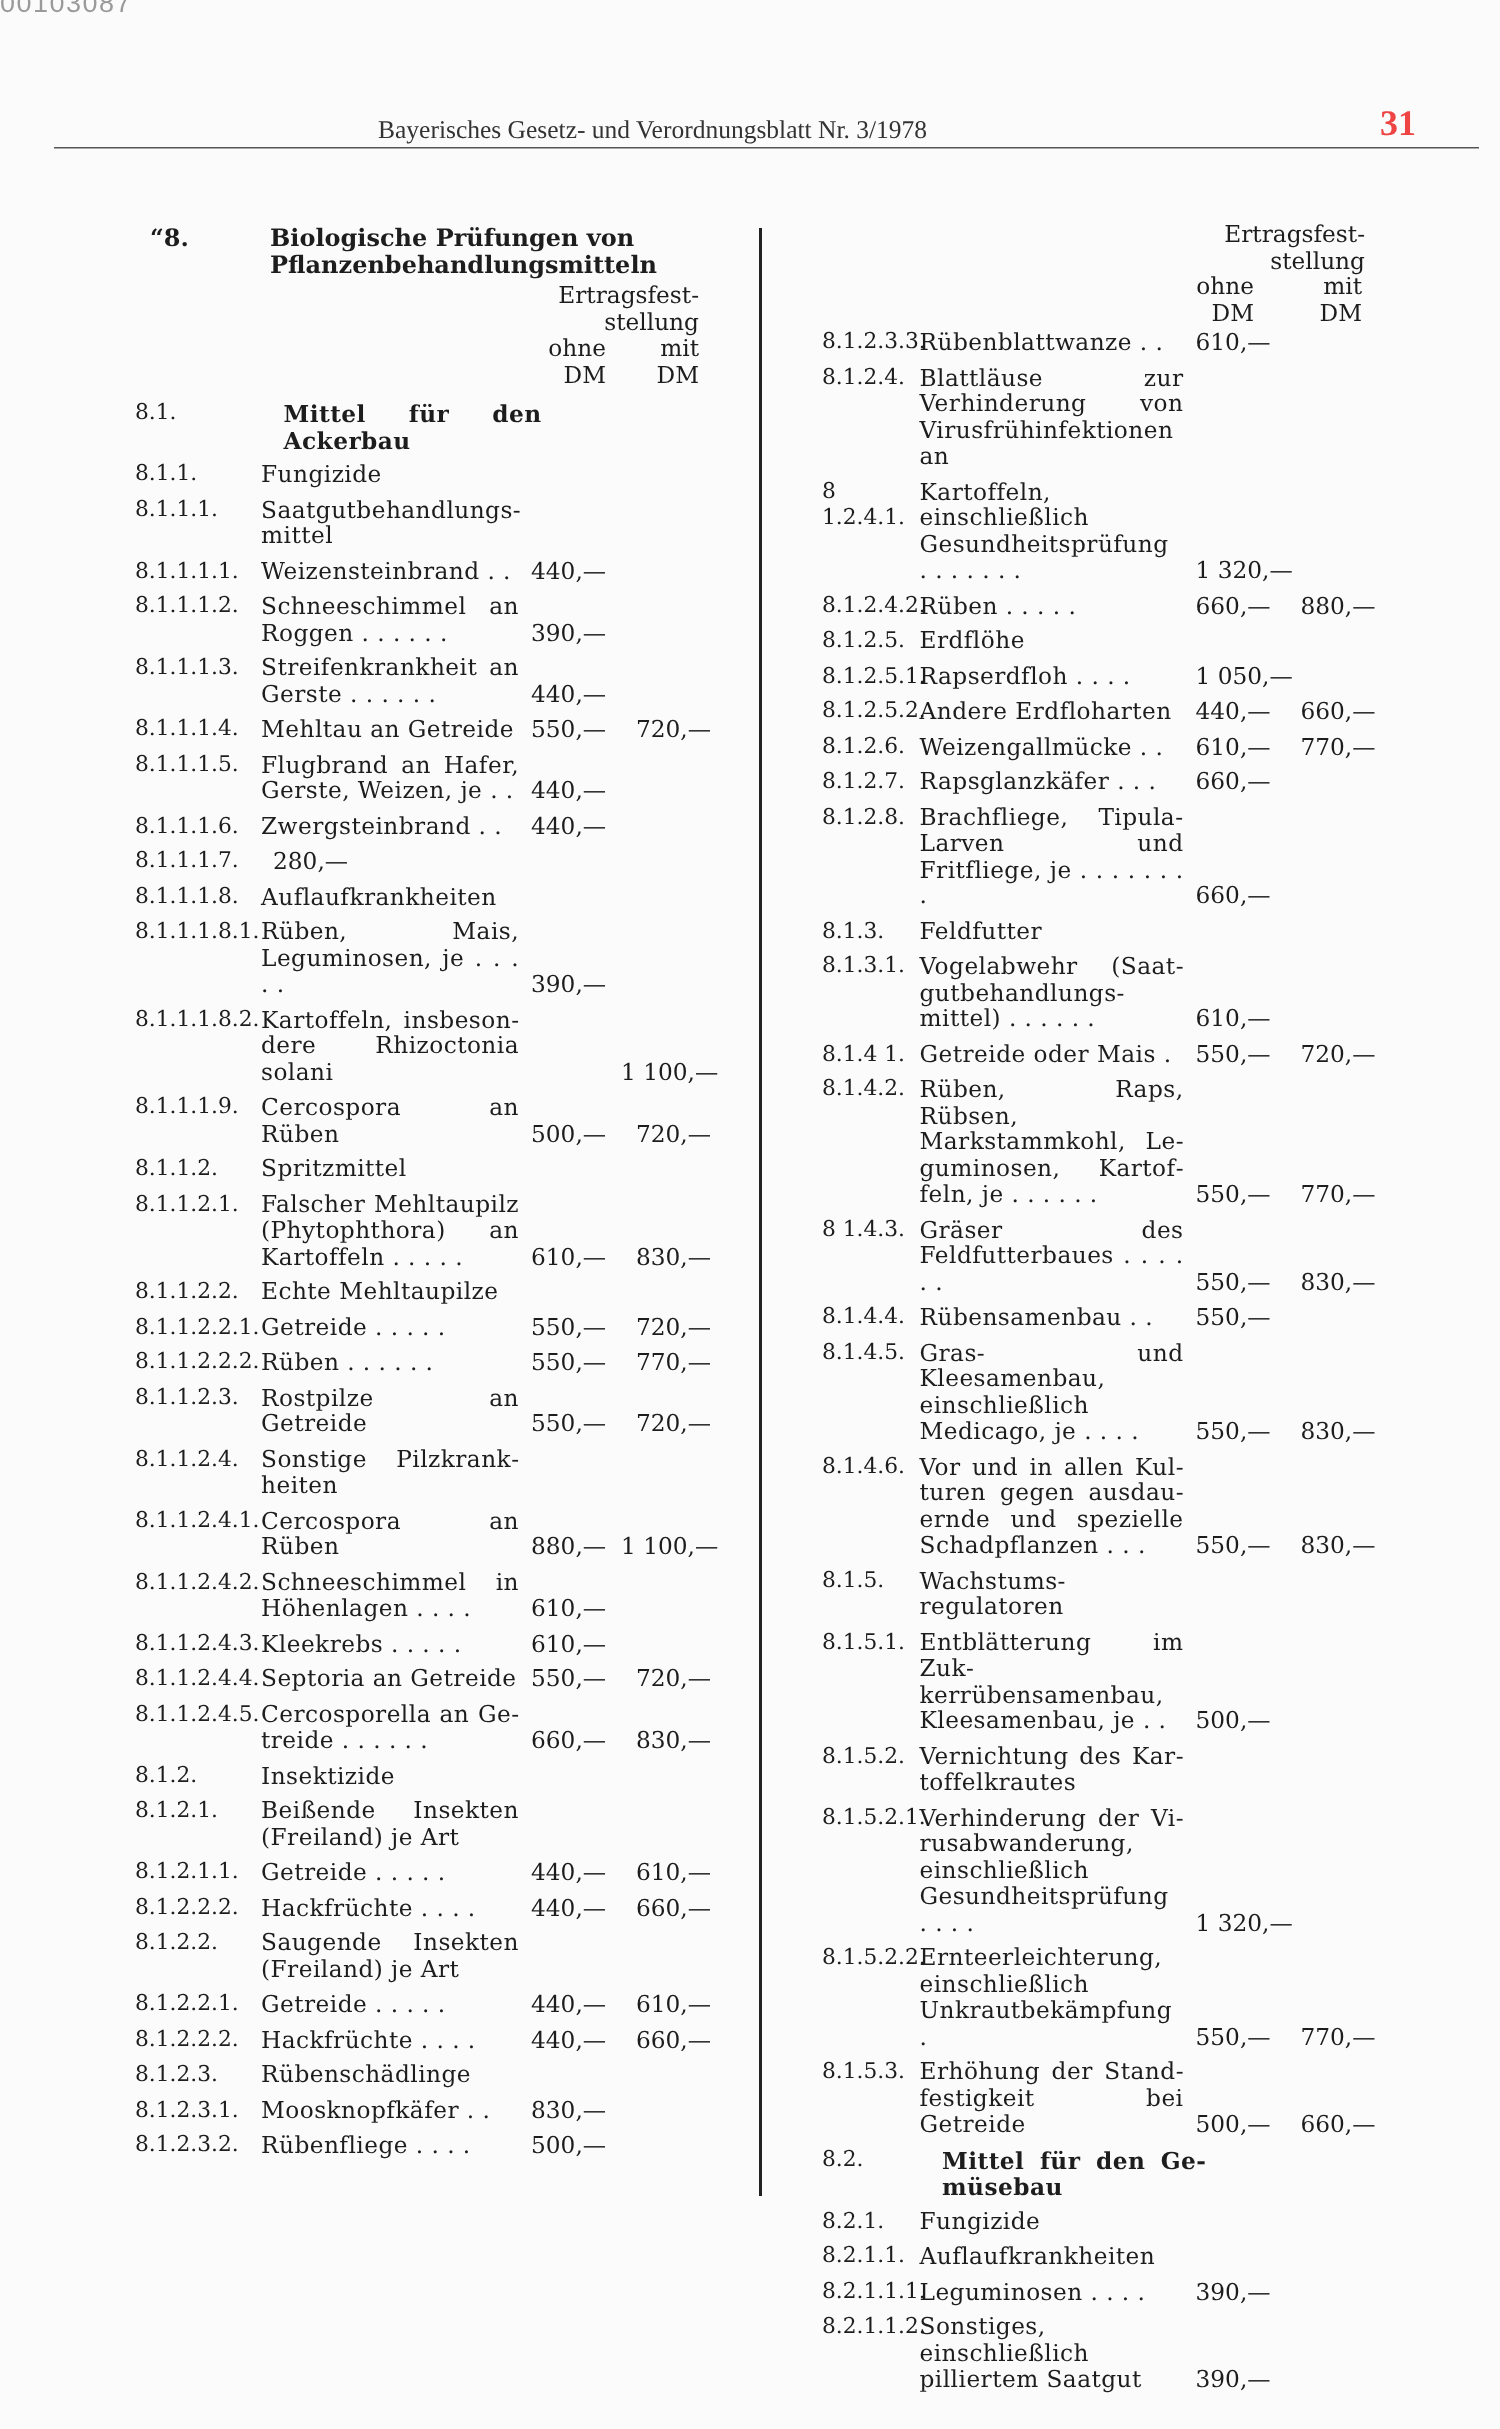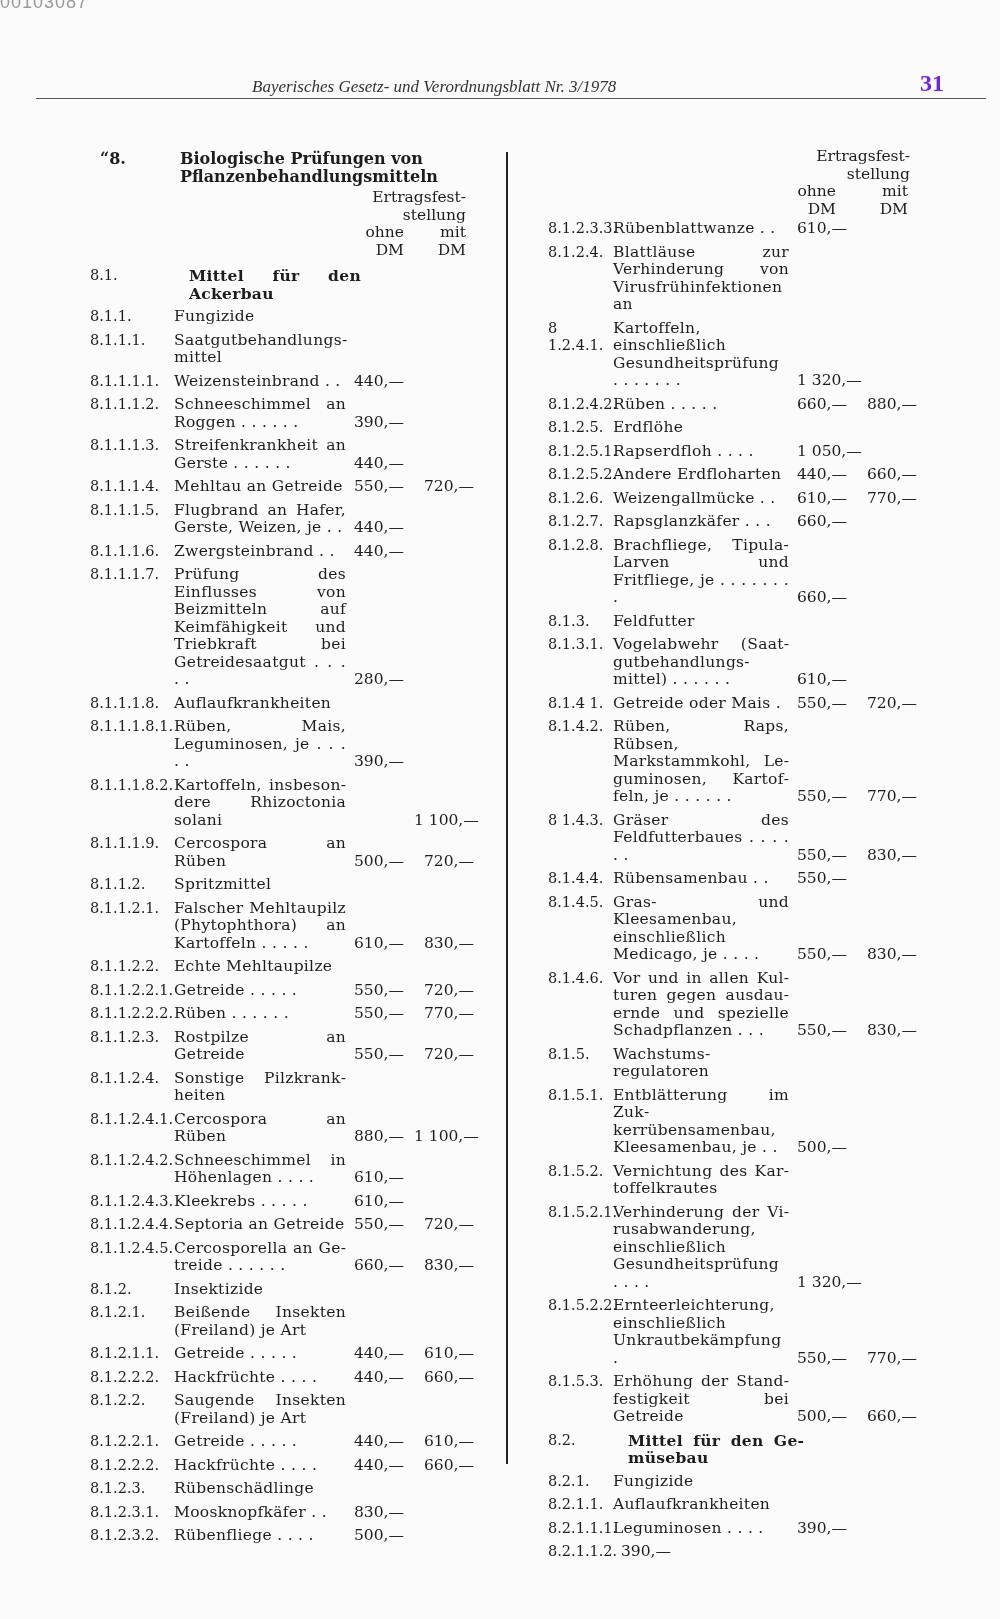--- a/index.html
+++ b/index.html
@@ -2,23 +2,23 @@
 <html><head>
 <meta charset="utf-8">
 <style>
   html, body { margin:0; padding:0; background:#fbfbfb; }
   body { width:1000px; height:1619px; position:relative; overflow:hidden;
          font-family:"DejaVu Serif","Liberation Serif",serif; color:#1d1d1d; }
   .corner-id { position:absolute; left:0; top:-8px; font-family:"Liberation Sans",sans-serif;
                font-size:18px; color:#9a9a9a; letter-spacing:1px; }
   .running-head { position:absolute; left:94px; top:74px; width:854px; height:24px; }
   .running-title { position:absolute; left:158px; top:3px; font-family:"Liberation Serif",serif;
-                   font-size:17px; color:#333;font-style:italic; }
+                   font-size:17px; color:#333; }
   .page-number { position:absolute; right:4px; top:-4px; font-family:"Liberation Serif",serif;
-                 font-size:24px; font-weight:bold; color:#6d28d9; }
+                 font-size:24px; font-weight:bold; color:#ef4444; }
   .head-rule { position:absolute; left:36px; top:98px; width:950px; height:0;
                border-top:1.5px solid #555; }
   .divider { position:absolute; left:506px; top:152px; width:0; height:1312px;
              border-left:2px solid #222; }
 
   .col { position:absolute; font-size:15.5px; line-height:17.5px; }
   .col-left { left:90px; top:150px; width:405px; }
   .col-right { left:548px; top:148px; width:392px; }
 
   .intro { margin-left:-24px; margin-bottom:8px; font-size:15.5px; }
@@ -120,21 +120,20 @@
         <span class="v2"></span>
       </div>
       <div class="row">
         <span class="num">8.1.1.1.6.</span>
         <span class="label">Zwergsteinbrand . .</span>
         <span class="v1">440,—</span>
         <span class="v2"></span>
       </div>
       <div class="row">
         <span class="num">8.1.1.1.7.</span>
-        <span class="label">Prüfung des Einflusses von Beizmitteln auf Keimfähigkeit und Triebkraft bei Getrei­desaatgut . . . . .</span>
         <span class="v1">280,—</span>
         <span class="v2"></span>
       </div>
       <div class="row">
         <span class="num">8.1.1.1.8.</span>
         <span class="label">Auflaufkrankheiten</span>
         <span class="v1"></span>
         <span class="v2"></span>
       </div>
       <div class="row">
@@ -469,17 +468,18 @@
         <span class="v2"></span>
       </div>
       <div class="row">
         <span class="num">8.2.1.1.1.</span>
         <span class="label">Leguminosen . . . .</span>
         <span class="v1">390,—</span>
         <span class="v2"></span>
       </div>
       <div class="row">
         <span class="num">8.2.1.1.2.</span>
+        <span class="label">Sonstiges, einschließ­lich pilliertem Saatgut</span>
         <span class="v1">390,—</span>
         <span class="v2"></span>
       </div>
     </div>
 </div>
 
 </body></html>

